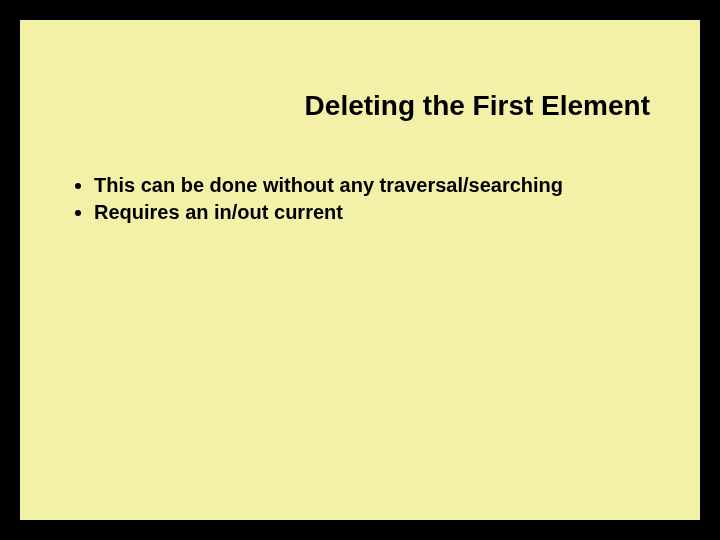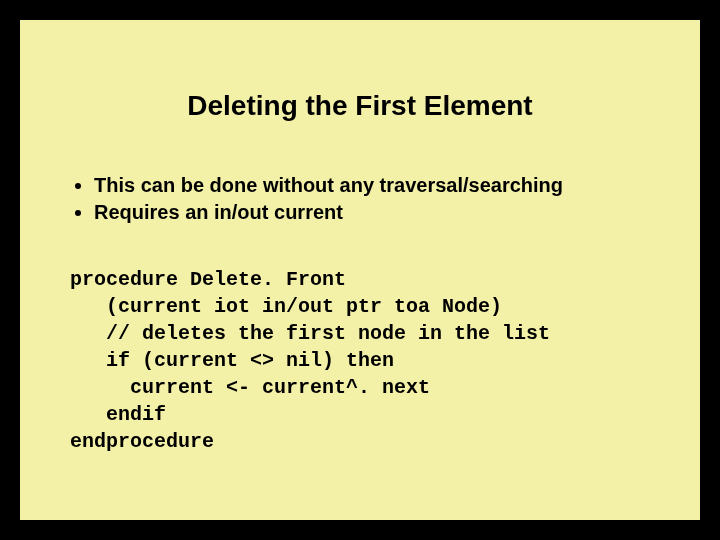--- a/index.html
+++ b/index.html
@@ -19,21 +19,21 @@
     box-sizing: border-box;
     width: 100%;
     height: 100%;
     background: #f3f0a7;
     border: 2px solid #000;
     padding: 40px 50px 30px 50px;
     font-family: Arial, Helvetica, sans-serif;
     color: #000;
   }
   .title {
-    text-align: center;
+    text-align: right;
     font-size: 28px;
     font-weight: bold;
     margin: 30px 0 50px 0;
   }
   .bullets {
     margin: 8px 0 40px 0;
     padding: 0 0 0 24px;
     list-style: disc;
     font-size: 20px;
     font-weight: bold;
@@ -54,21 +54,14 @@
 </head>
 <body>
 
 <div class="outer">
   <div class="slide">
     <div class="title">Deleting the First Element</div>
     <ul class="bullets">
       <li>This can be done without any traversal/searching</li>
       <li>Requires an in/out current</li>
     </ul>
-    <div class="code">procedure Delete. Front
-   (current iot in/out ptr toa Node)
-   // deletes the first node in the list
-   if (current &lt;&gt; nil) then
-     current &lt;- current^. next
-   endif
-endprocedure</div>
   </div>
 </div>
 
 </body></html>

